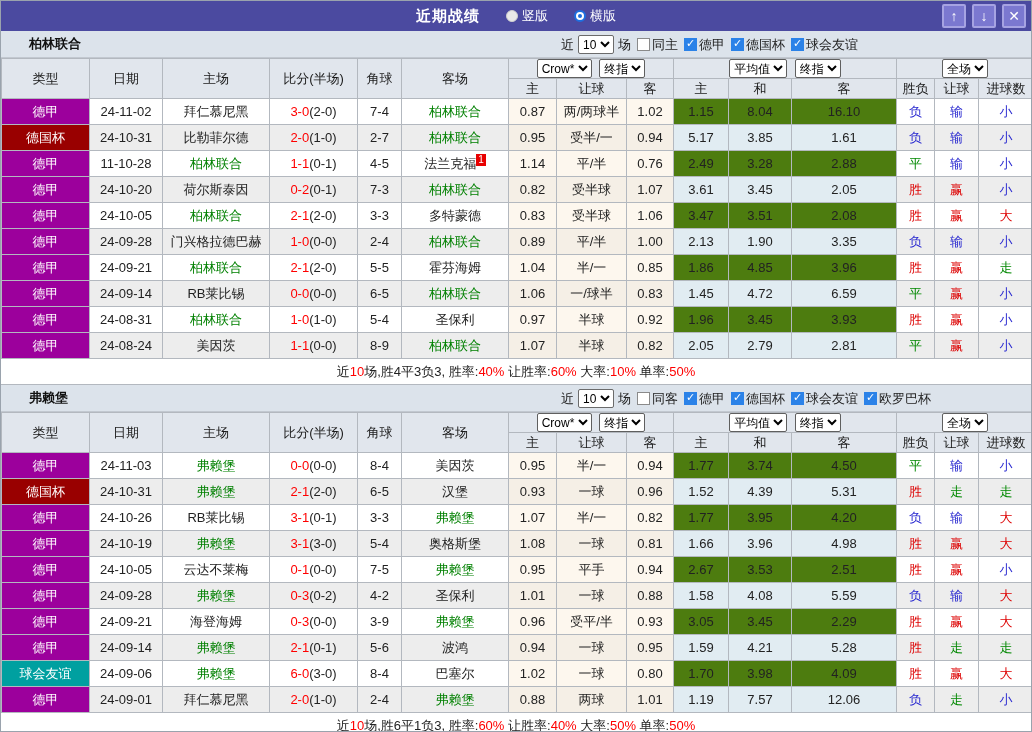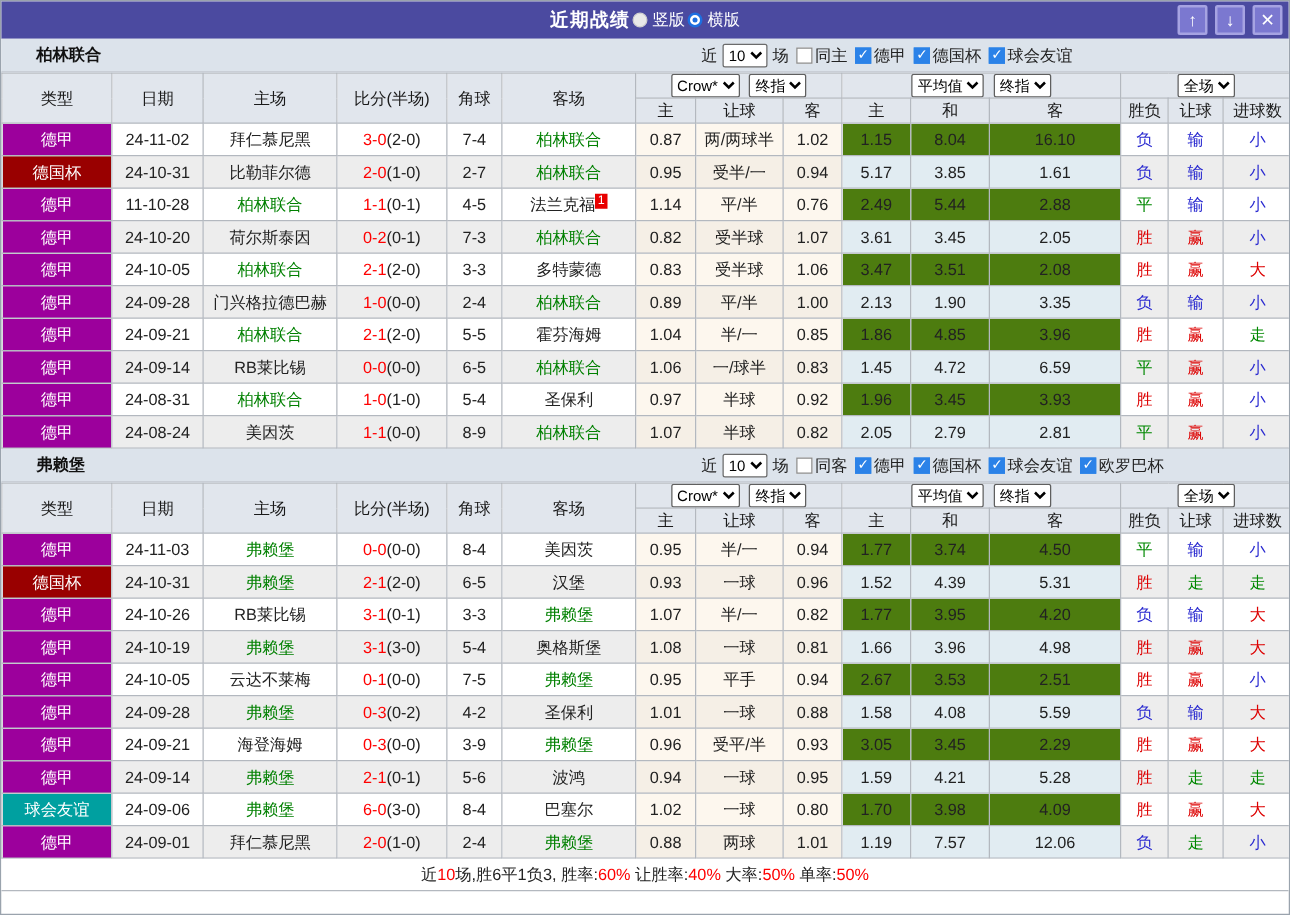--- a/index.html
+++ b/index.html
@@ -2,21 +2,21 @@
 <html><head>
 <meta charset="utf-8">
 <style>
   * { margin:0; padding:0; box-sizing:border-box; }
   html,body { background:#fff; }
   body { font-family:"Liberation Sans","DejaVu Sans",sans-serif; }
   .window { width:1032px; height:732px; overflow:hidden; border:1px solid #9aa3ad; position:relative; background:#fff; }
 
   
   .titlebar { height:30px; background:#4b4aa0; display:flex; align-items:center; justify-content:center; position:relative; }
-  .title-group { display:flex; align-items:center; gap:2px; }
+  .title-group { display:flex; align-items:center; gap:26px; }
   .tb-title { color:#fff; font-weight:bold; font-size:15px; letter-spacing:1px; }
   .radio-opt { display:flex; align-items:center; gap:4px; color:#fff; font-size:13px; cursor:default; }
   .radio { width:12px; height:12px; border-radius:50%; background:#e9e9e9; border:1px solid #cfcfcf; display:inline-block; position:relative; }
   .radio.sel { background:#fff; border:2px solid #1d6fe0; }
   .radio.sel::after { content:""; position:absolute; left:2px; top:2px; width:4px; height:4px; border-radius:50%; background:#1d6fe0; }
   .tb-buttons { position:absolute; right:5px; top:3px; display:flex; gap:6px; }
   .tb-btn { width:24px; height:24px; background:#7b78d0; border:2px solid #a6a3e2; color:#fff; font-size:14px; font-weight:bold; display:flex; align-items:center; justify-content:center; cursor:pointer; border-radius:2px; line-height:1; }
 
   
   .section-bar { height:27px; background:#dce3eb; position:relative; display:flex; align-items:center; border-bottom:1px solid #c2c8d0; }
@@ -181,21 +181,21 @@
               <td class="type" style="background: rgb(156, 0, 156);">德甲</td>
               <td>11-10-28</td>
               <td class="team-focus">柏林联合</td>
               <td><span class="score-main">1-1</span><span class="score-half">(0-1)</span></td>
               <td>4-5</td>
               <td class=""><span>法兰克福</span><span class="away-badge">1</span></td>
               <td class="cream">1.14</td>
               <td class="cream">平/半</td>
               <td class="cream">0.76</td>
               <td class="pale">2.49</td>
-              <td class="pale">5.44</td>
+              <td class="pale">3.28</td>
               <td class="pale">2.88</td>
               <td class="res-green">平</td>
               <td class="res-blue">输</td>
               <td class="res-blue">小</td>
             </tr>
             <tr class="even">
               <td class="type" style="background: rgb(156, 0, 156);">德甲</td>
               <td>24-10-20</td>
               <td class="">荷尔斯泰因</td>
               <td><span class="score-main">0-2</span><span class="score-half">(0-1)</span></td>
@@ -308,20 +308,21 @@
               <td class="cream">0.82</td>
               <td class="pale">2.05</td>
               <td class="pale">2.79</td>
               <td class="pale">2.81</td>
               <td class="res-green">平</td>
               <td class="res-red">赢</td>
               <td class="res-blue">小</td>
             </tr>
           </tbody>
     </table>
+    <div class="summary"><span class="">近</span><span class="red">10</span><span class="">场,胜4平3负3, 胜率:</span><span class="red">40%</span><span class=""> 让胜率:</span><span class="red">60%</span><span class=""> 大率:</span><span class="red">10%</span><span class=""> 单率:</span><span class="red">50%</span></div>
   </div>
 
   <div class="section">
     <div class="section-bar">
       <span class="team-name">弗赖堡</span>
       <span class="filter">
             <span>近</span>
             <select><option>10</option></select>
             <span>场</span>
             <span class="cb"></span>

